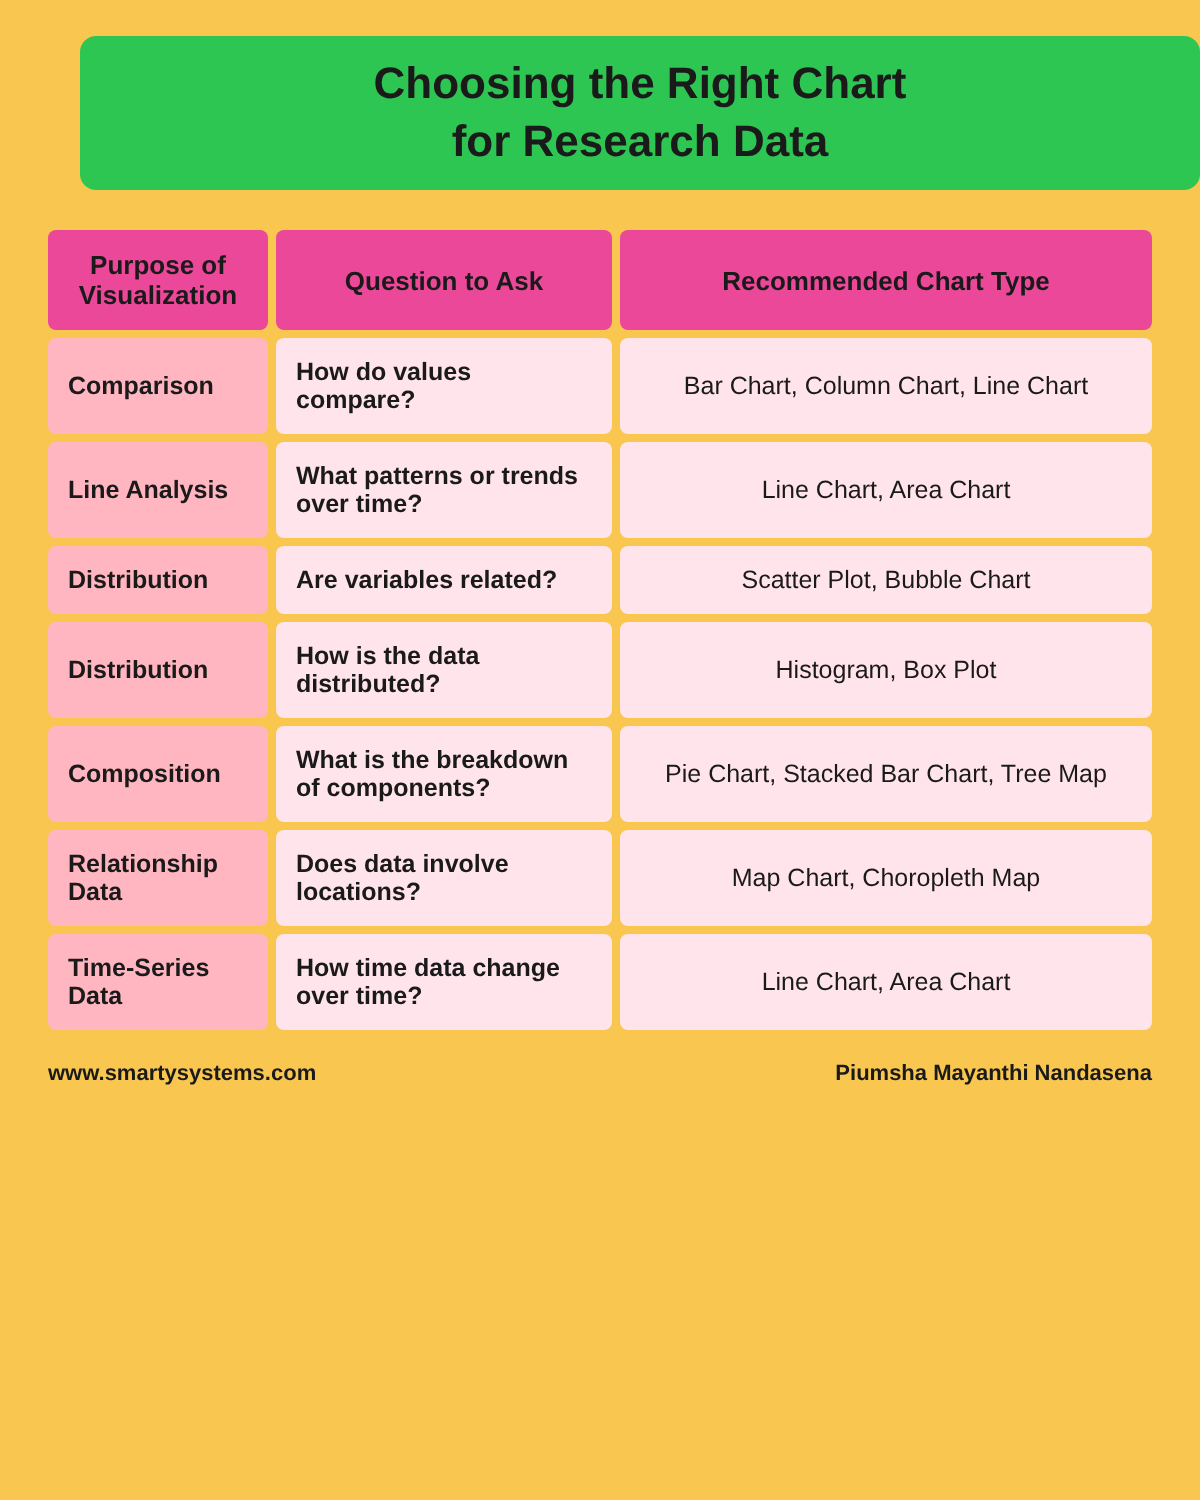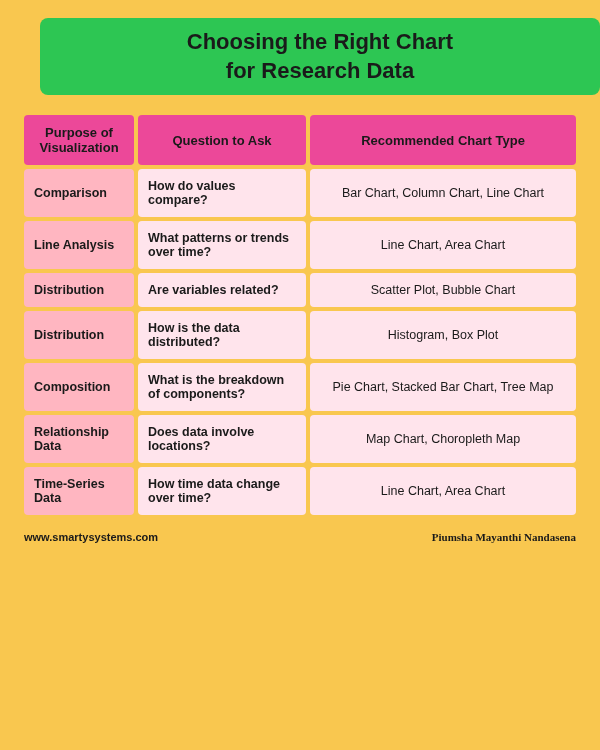--- a/index.html
+++ b/index.html
@@ -90,21 +90,20 @@
     .footer-left {
       font-size: 11px;
       font-weight: 600;
       color: #1a1a1a;
     }
 
     .footer-right {
       font-size: 11px;
       font-weight: 700;
       color: #1a1a1a;
-      font-family: Liberation Serif, serif;
     }
   </style>
 </head>
 <body>
 
 <div class="title-box">
   <div class="title-text">
     <span>Choosing the Right Chart</span><br>
     <span>for Research Data</span>
   </div>

